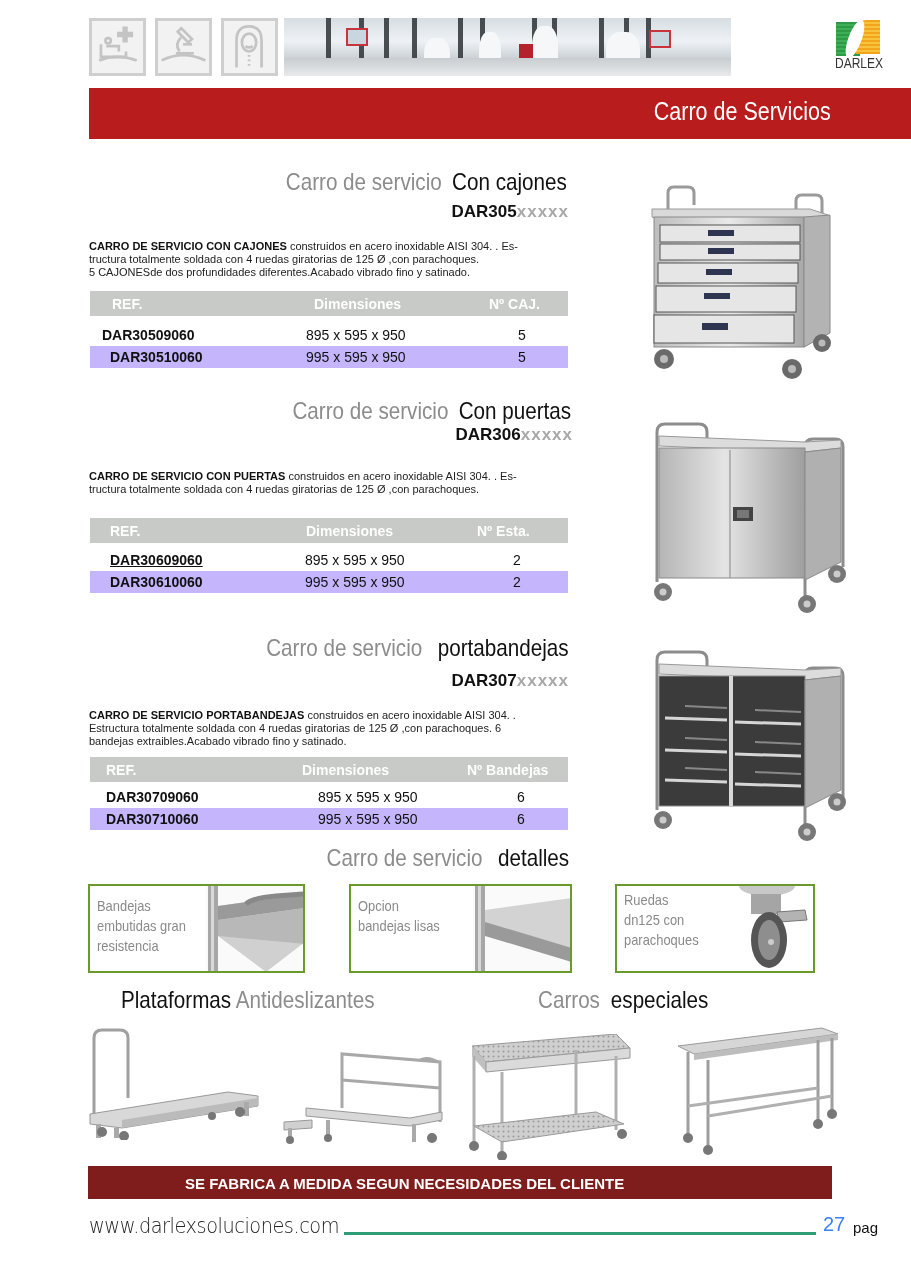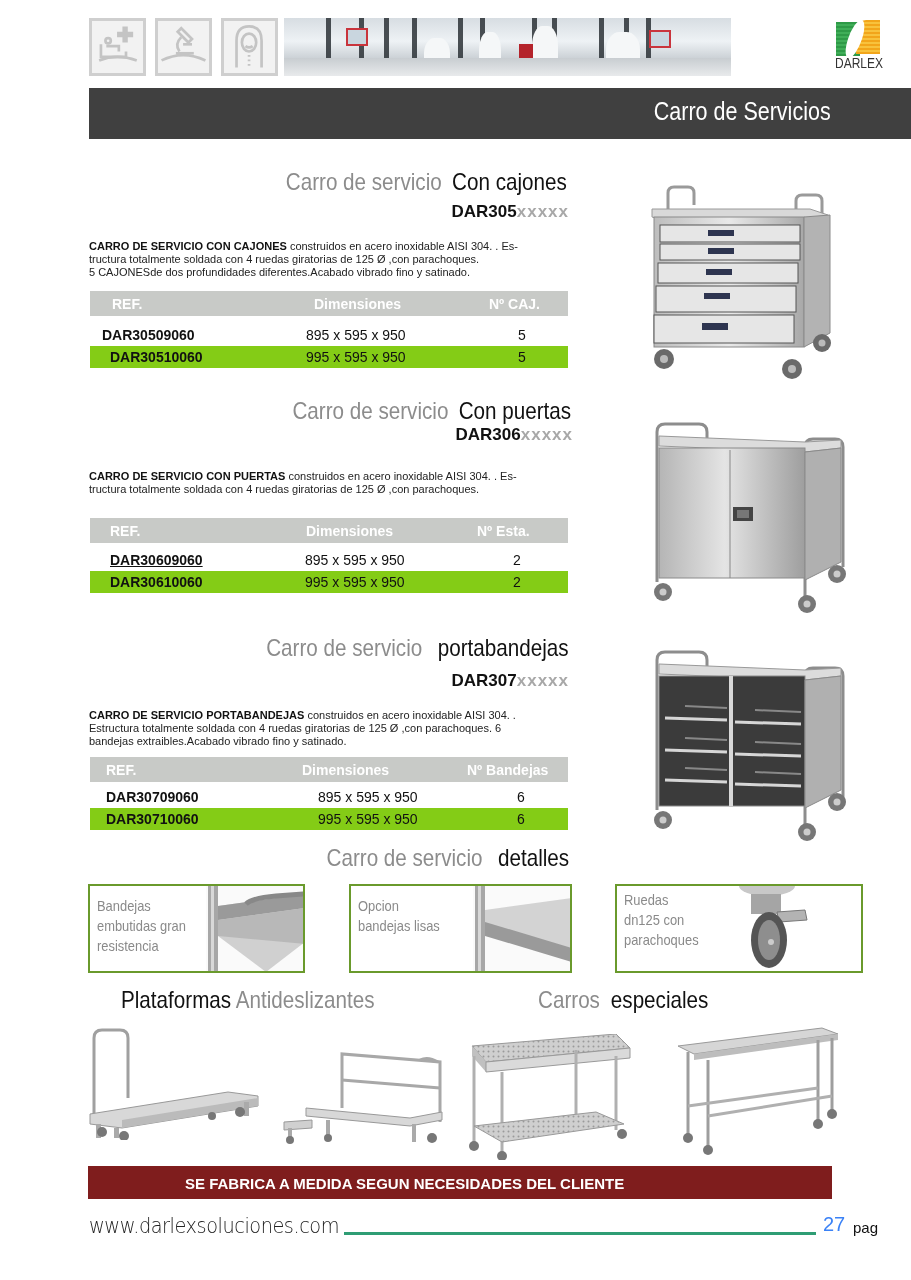--- a/index.html
+++ b/index.html
@@ -19,38 +19,38 @@
   .photo-strip .person { position: absolute; background: #f5f7f8; border-radius: 40% 40% 10% 10%; }
   .photo-strip .floor { position: absolute; left: 0; right: 0; bottom: 0; height: 18px; background: linear-gradient(180deg,#c8cdd1,#e8eaec); }
   .photo-strip .red { position: absolute; width: 14px; height: 16px; background: #b4232b; }
 
   .logo { position: absolute; left: 834px; top: 16px; width: 50px; height: 58px; }
   .logo .g { position: absolute; left: 2px; top: 6px; width: 24px; height: 34px; background: repeating-linear-gradient(180deg,#2e9a47 0 2px,#3fae58 2px 4px); }
   .logo .o { position: absolute; left: 22px; top: 4px; width: 24px; height: 34px; background: repeating-linear-gradient(180deg,#f2a51a 0 2px,#f8c23c 2px 4px); border-radius: 10px 0 0 0; }
   .logo .w { position: absolute; left: 14px; top: 4px; width: 14px; height: 38px; background: #fff; border-radius: 50%; transform: skewX(-18deg); }
   .logo .name { position: absolute; left: 0; top: 40px; width: 50px; text-align: center; font-size: 12px; letter-spacing: 0px; color: #333; font-family: "Liberation Sans", sans-serif; transform: scaleY(1.2); }
 
-  .title-bar { position: absolute; left: 89px; top: 88px; width: 822px; height: 51px; background: #404040; }
+  .title-bar { position: absolute; left: 89px; top: 88px; width: 822px; height: 51px; background: #b91c1c; }
   .title-bar span { position: absolute; right: 80px; top: 9px; font-size: 25px; color: #ffffff; font-family: "Liberation Sans Narrow", "Liberation Sans", sans-serif; transform: scaleX(0.86); transform-origin: right center; }
 
   
   .sec-head { position: absolute; right: 344px; font-size: 24px; white-space: nowrap; transform: scaleX(0.86); transform-origin: right center; }
   .sec-head .grey { color: #8c8c8c; }
   .sec-head .black { color: #111; margin-left: 12px; }
   .code { position: absolute; right: 342px; font-size: 17px; font-weight: bold; color: #111; white-space: nowrap; }
   .code .x { color: #a8a8a8; letter-spacing: 1px; }
 
   .desc { position: absolute; left: 89px; width: 480px; font-size: 11px; line-height: 13px; color: #222; text-align: justify; }
   .desc b { font-weight: bold; color: #111; }
 
   .tbl { position: absolute; left: 90px; width: 478px; }
   .tbl .th { height: 25px; background: #c8cac7; position: relative; }
   .tbl .th span { position: absolute; top: 5px; font-size: 14px; font-weight: bold; color: #ffffff; }
   .tbl .tr { height: 22px; position: relative; }
-  .tbl .tr.alt { background: #84cc16; }
+  .tbl .tr.alt { background: #c4b5fd; }
   .tbl .tr span { position: absolute; top: 3px; font-size: 14px; color: #111; }
   .tbl .tr span.ref { font-weight: bold; }
 
   .prod-img { position: absolute; }
   .prod-img svg { width: 100%; height: 100%; display: block; }
 
   .detail-box { position: absolute; top: 884px; height: 89px; border: 2px solid #6a9a2c; background: #fff; overflow: hidden; }
   .detail-box .lbl { position: absolute; left: 7px; top: 10px; font-size: 15px; line-height: 20px; color: #8a8a8a; font-family: "Liberation Sans", sans-serif; transform: scaleX(0.86); transform-origin: left top; white-space: pre-line; }
   .detail-box svg { position: absolute; }
 
@@ -335,21 +335,21 @@
 bandejas lisas</div>
   <svg style="left:122px; top:0; width:99px; height:86px;" viewBox="0 0 99 86">
     <rect x="0" y="0" width="99" height="86" fill="#fafafa"></rect>
     <rect x="2" y="0" width="10" height="86" fill="#a7a7a7"></rect>
       <rect x="5" y="0" width="3" height="86" fill="#d8d8d8"></rect>
     <polygon points="12,24 99,12 99,66 12,40" fill="#d3d3d3"></polygon>
     <polygon points="12,36 99,62 99,76 12,50" fill="#9a9a9a"></polygon>
   </svg>
 </div>
 
-<div class="detail-box" style="left:615px; width:248px;">
+<div class="detail-box" style="left:615px; width:200px;">
   <div class="lbl" style="top:4px;">Ruedas
 dn125 con
 parachoques</div>
   <svg style="left:112px; top:0; width:100px; height:86px;" viewBox="0 0 100 86">
     <ellipse cx="38" cy="0" rx="28" ry="10" fill="#c8c8c8"></ellipse>
     <rect x="22" y="8" width="30" height="20" fill="#a5a5a5"></rect>
     <polygon points="48,26 76,24 78,34 50,36" fill="#b3b3b3" stroke="#777"></polygon>
     <ellipse cx="40" cy="54" rx="18" ry="28" fill="#555"></ellipse>
     <ellipse cx="40" cy="54" rx="11" ry="20" fill="#8e8e8e"></ellipse>
     <circle cx="42" cy="56" r="3" fill="#ccc"></circle>

